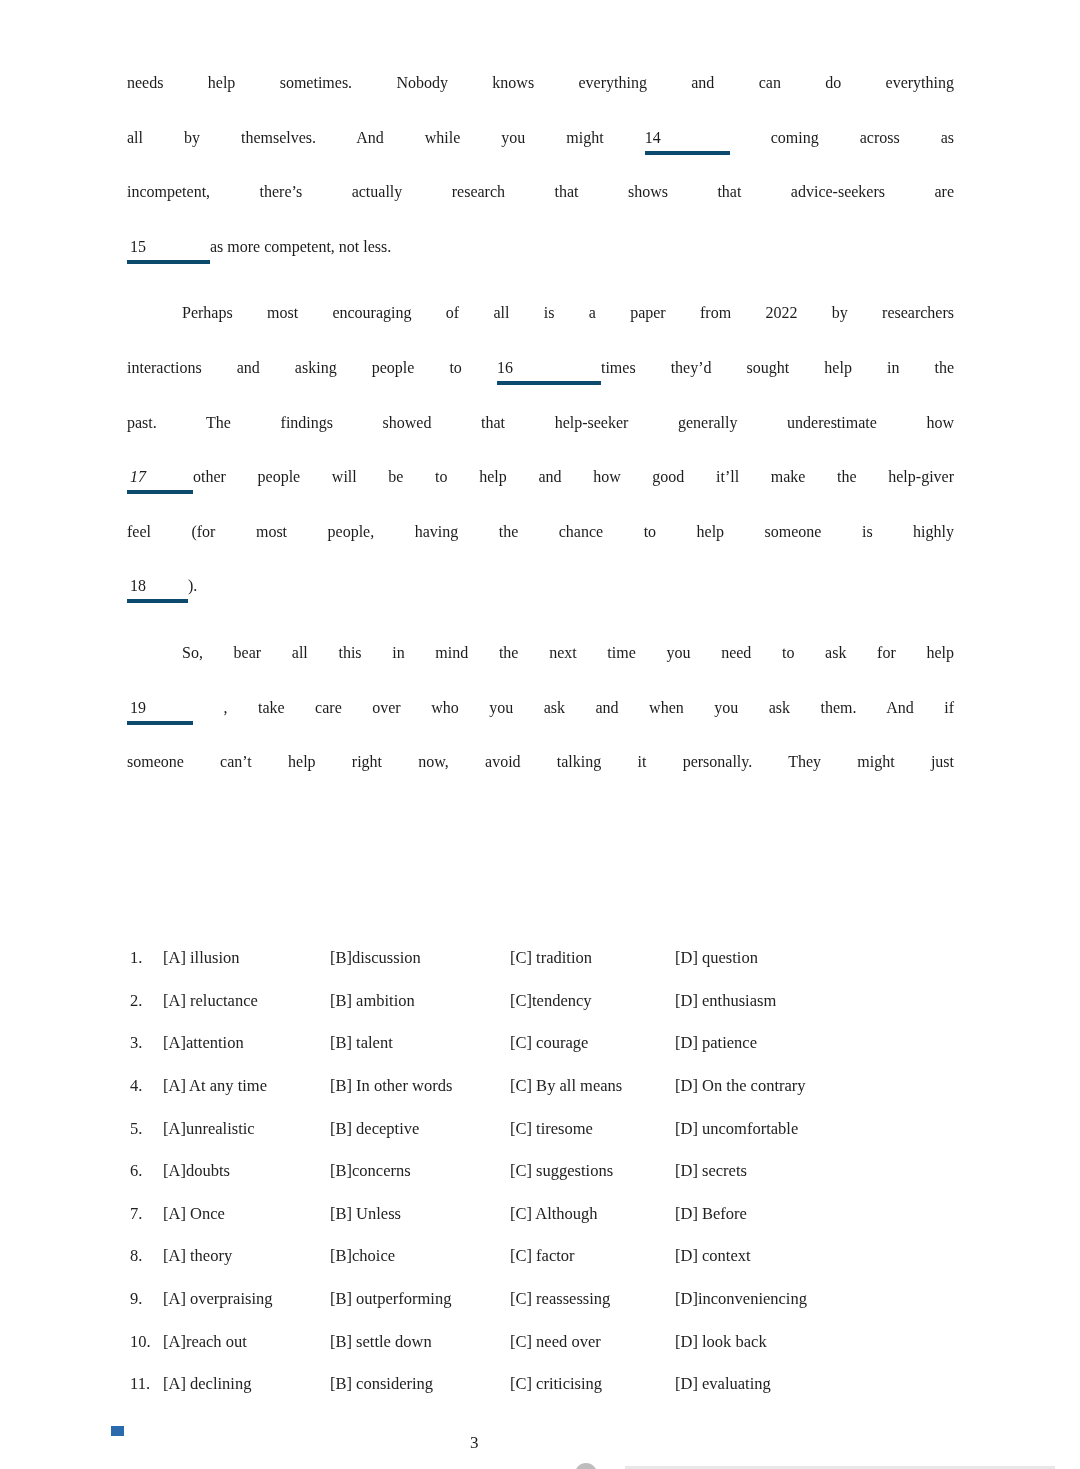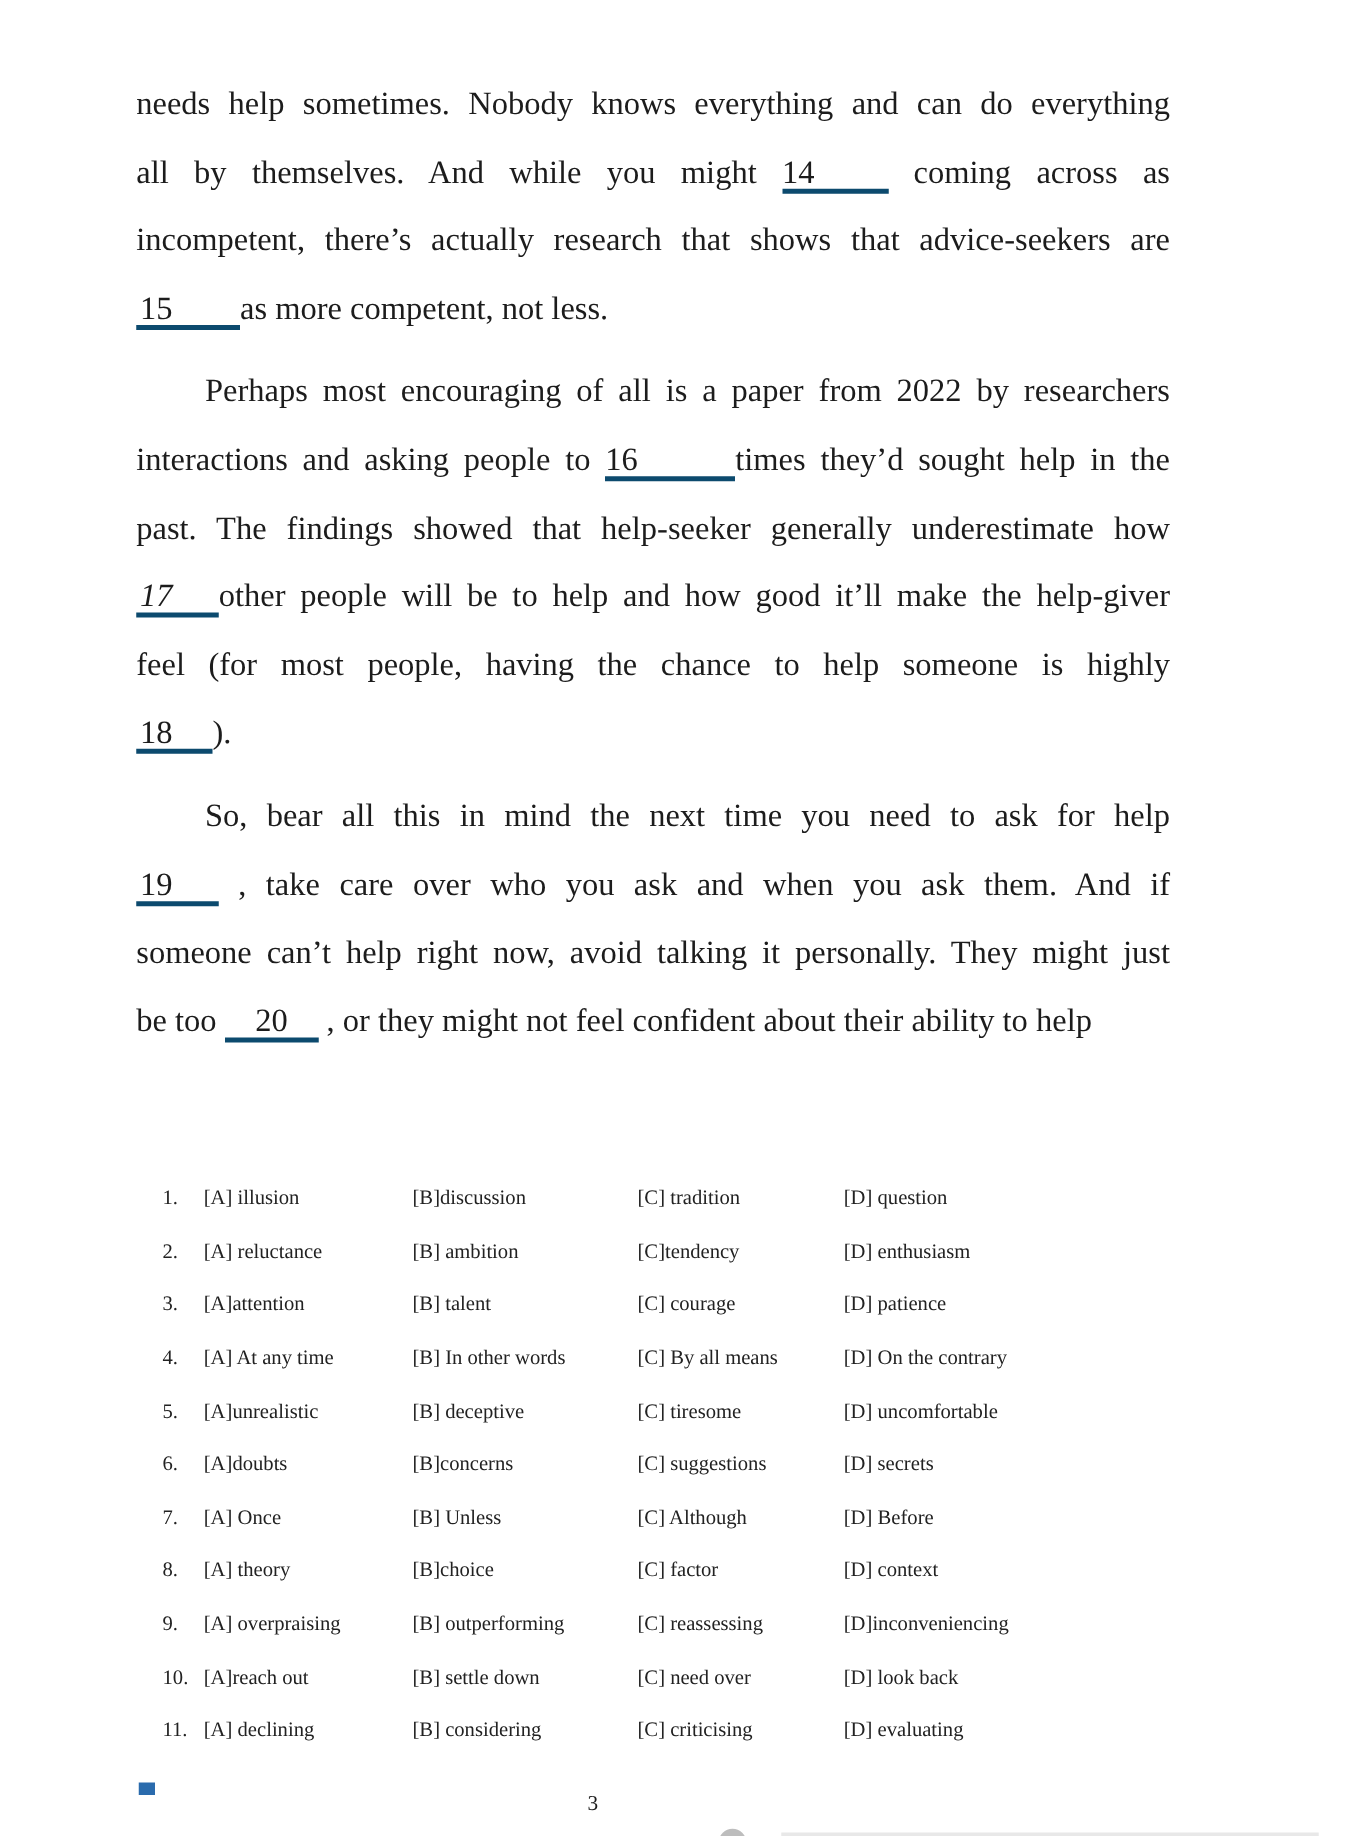--- a/index.html
+++ b/index.html
@@ -8,24 +8,24 @@
     width: 1080px;
     height: 1469px;
     background: #ffffff;
     overflow: hidden;
     font-family: "Liberation Serif", "DejaVu Serif", serif;
     color: #1c1c1c;
   }
   
   .passage {
     position: absolute;
-    left: 109px;
+    left: 127px;
     top: 56px;
     width: 827px;
-    font-size: 26px;
+    font-size: 16px;
     line-height: 54.6px;
   }
   .para { margin: 0; }
   .para + .para { margin-top: 12px; }
   .para.indent .line:first-child { text-indent: 55px; }
   .line { text-align: justify; }
   .line.j { text-align-last: justify; }
   .blank {
     display: inline-block;
     border-bottom: 4px solid #0c4a6e;
@@ -100,21 +100,20 @@
         <div class="line j">interactions and asking people to <span class="blank" style="width: 104px;">16</span>times they’d sought help in the</div>
         <div class="line j">past. The findings showed that help-seeker generally underestimate how</div>
         <div class="line j"><span class="blank left" style="width: 63px; font-style: italic;">17</span>other people will be to help and how good it’ll make the help-giver</div>
         <div class="line j">feel (for most people, having the chance to help someone is highly</div>
         <div class="line"><span class="blank left" style="width: 58px;">18</span>).</div>
       </div>
       <div class="para indent">
         <div class="line j">So, bear all this in mind the next time you need to ask for help</div>
         <div class="line j"><span class="blank left" style="width: 63px;">19</span> , take care over who you ask and when you ask them. And if</div>
         <div class="line j">someone can’t help right now, avoid talking it personally. They might just</div>
-        <div class="line">be too <span class="blank" style="width: 75px;">20</span> , or they might not feel confident about their ability to help</div>
       </div>
     </main>
   <section class="options" id="options">
       <div class="option-row">
         <span>1.</span>
         <span>[A] illusion</span>
         <span>[B]discussion</span>
         <span>[C] tradition</span>
         <span>[D] question</span>
       </div>

